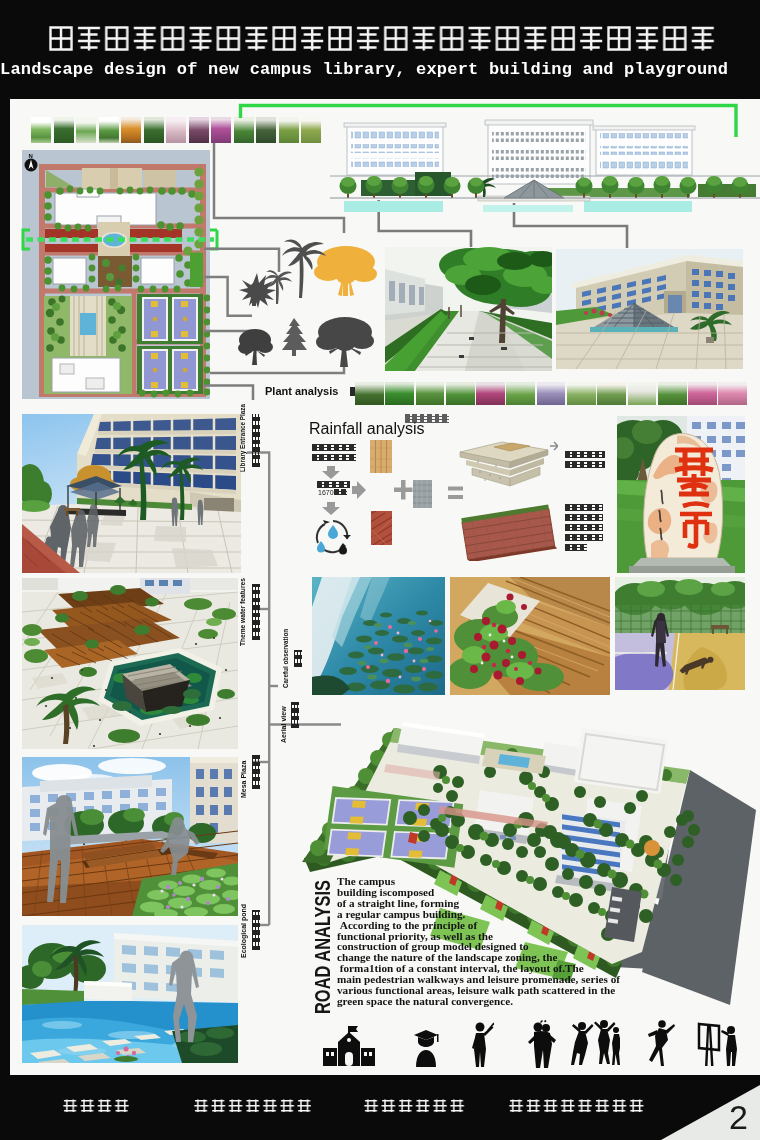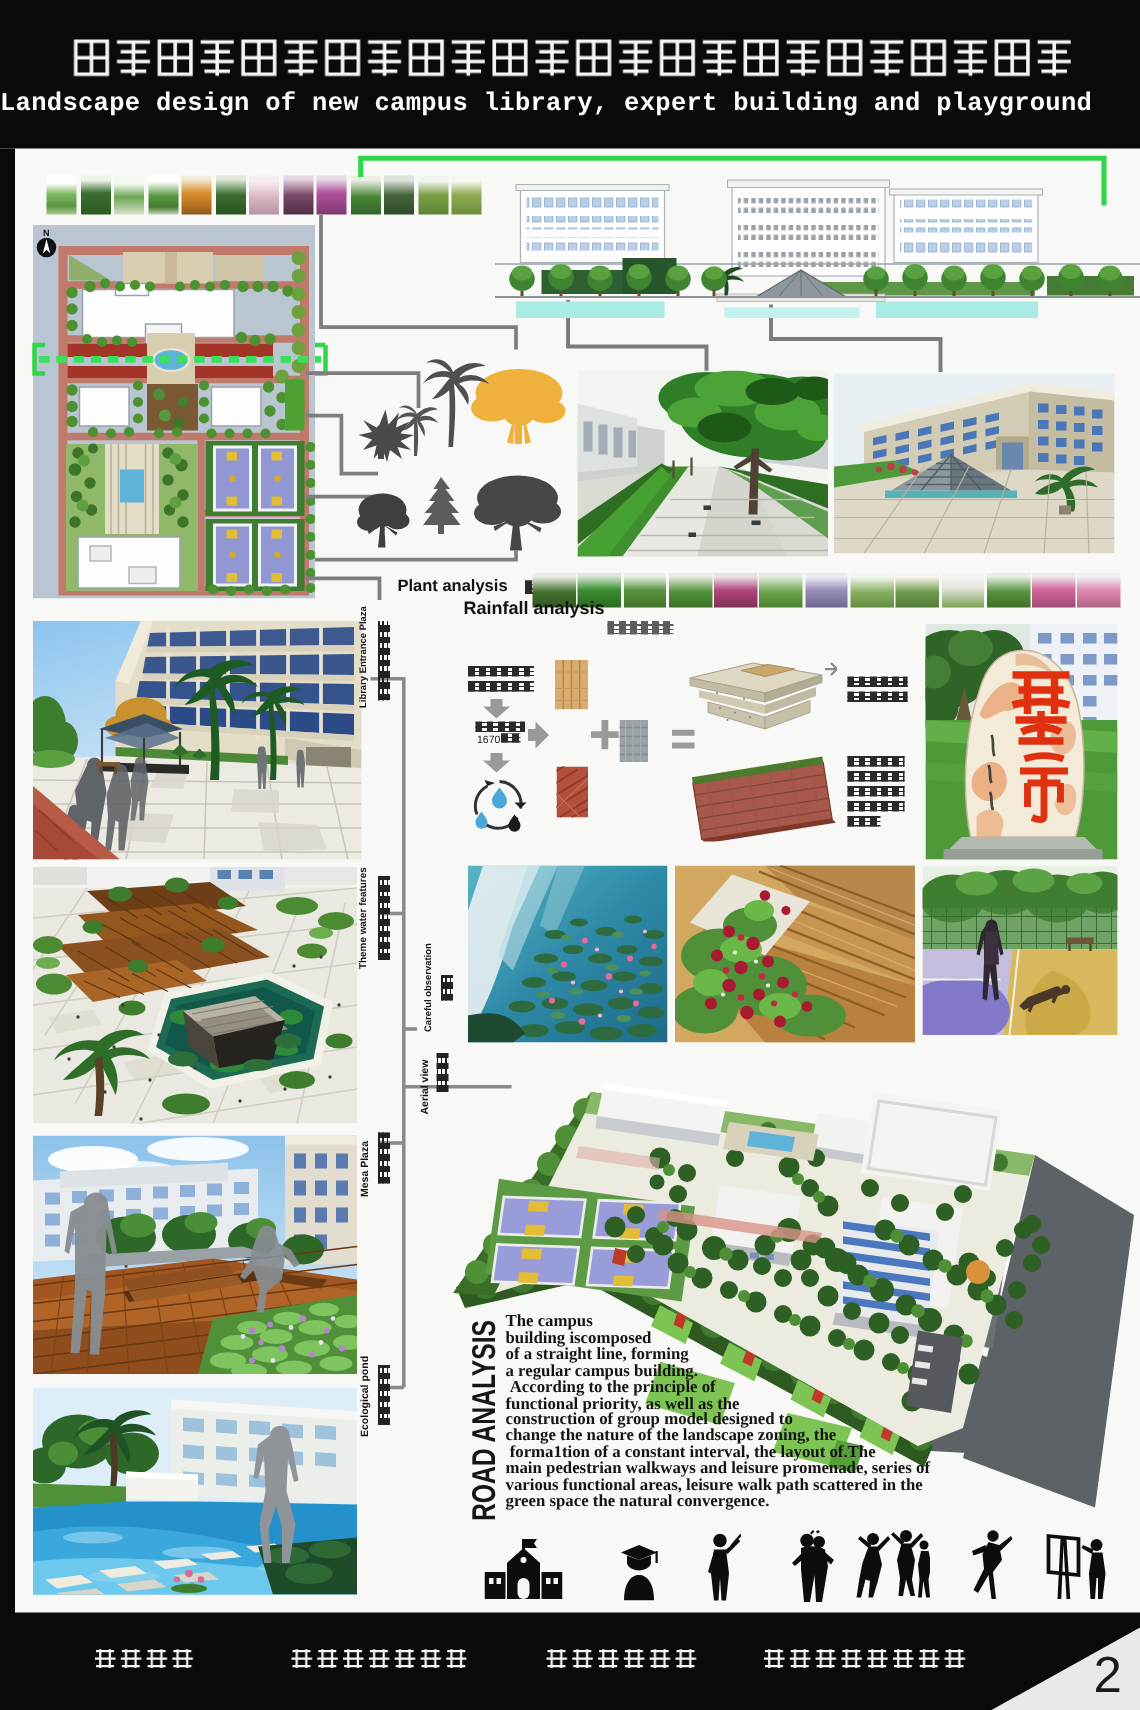--- a/index.html
+++ b/index.html
@@ -564,21 +564,21 @@
         <path d="M152 70 C158 62 168 60 174 64 C167 65 160 68 157 72 C164 69 172 71 176 76 C168 74 160 74 157 76 C160 80 162 86 160 92 L155 92 C156 85 154 78 152 76 C148 80 140 82 134 80 C139 75 147 72 151 72 C146 70 138 70 134 72 C139 66 148 66 152 70 Z"></path>
       </g>
 <rect x="150" y="88" width="8" height="6" fill="#8a8472"></rect>
 
 <g stroke="#b8b2a0" stroke-width="0.8">
         <path d="M0 84 H187 M0 96 H187 M0 110 H187"></path>
         <path d="M20 120 L60 62 M60 120 L90 62 M100 120 L118 64 M140 120 L144 66 M170 120 L168 66"></path>
       </g>
 </svg>
 
-<div class="abs" style="left:309px;top:398px;font-size:12px;font-weight:bold;color:#111;">Rainfall analysis</div>
+<div class="abs" style="left:309px;top:420px;font-size:16px;font-weight:normal;color:#111;">Rainfall analysis</div>
 <div class="zhh abs" style="left:405px;top:414px;width:44px;height:9px;opacity:.75;"></div>
 
 <div class="zhh abs" style="left:312px;top:444px;width:44px;height:7px;"></div>
 <div class="zhh abs" style="left:312px;top:454px;width:44px;height:7px;"></div>
 
 <svg class="abs" style="left:312px;top:462px" width="70" height="56">
 <path d="M15 4 h8 v5 h5 l-9 8 -9 -8 h5 z" fill="#999"></path>
 <path d="M15 40 h8 v5 h5 l-9 8 -9 -8 h5 z" fill="#999"></path>
 <path d="M40 24 v8 h5 v5 l9 -9 -9 -9 v5 z" fill="#999"></path>
 </svg>

